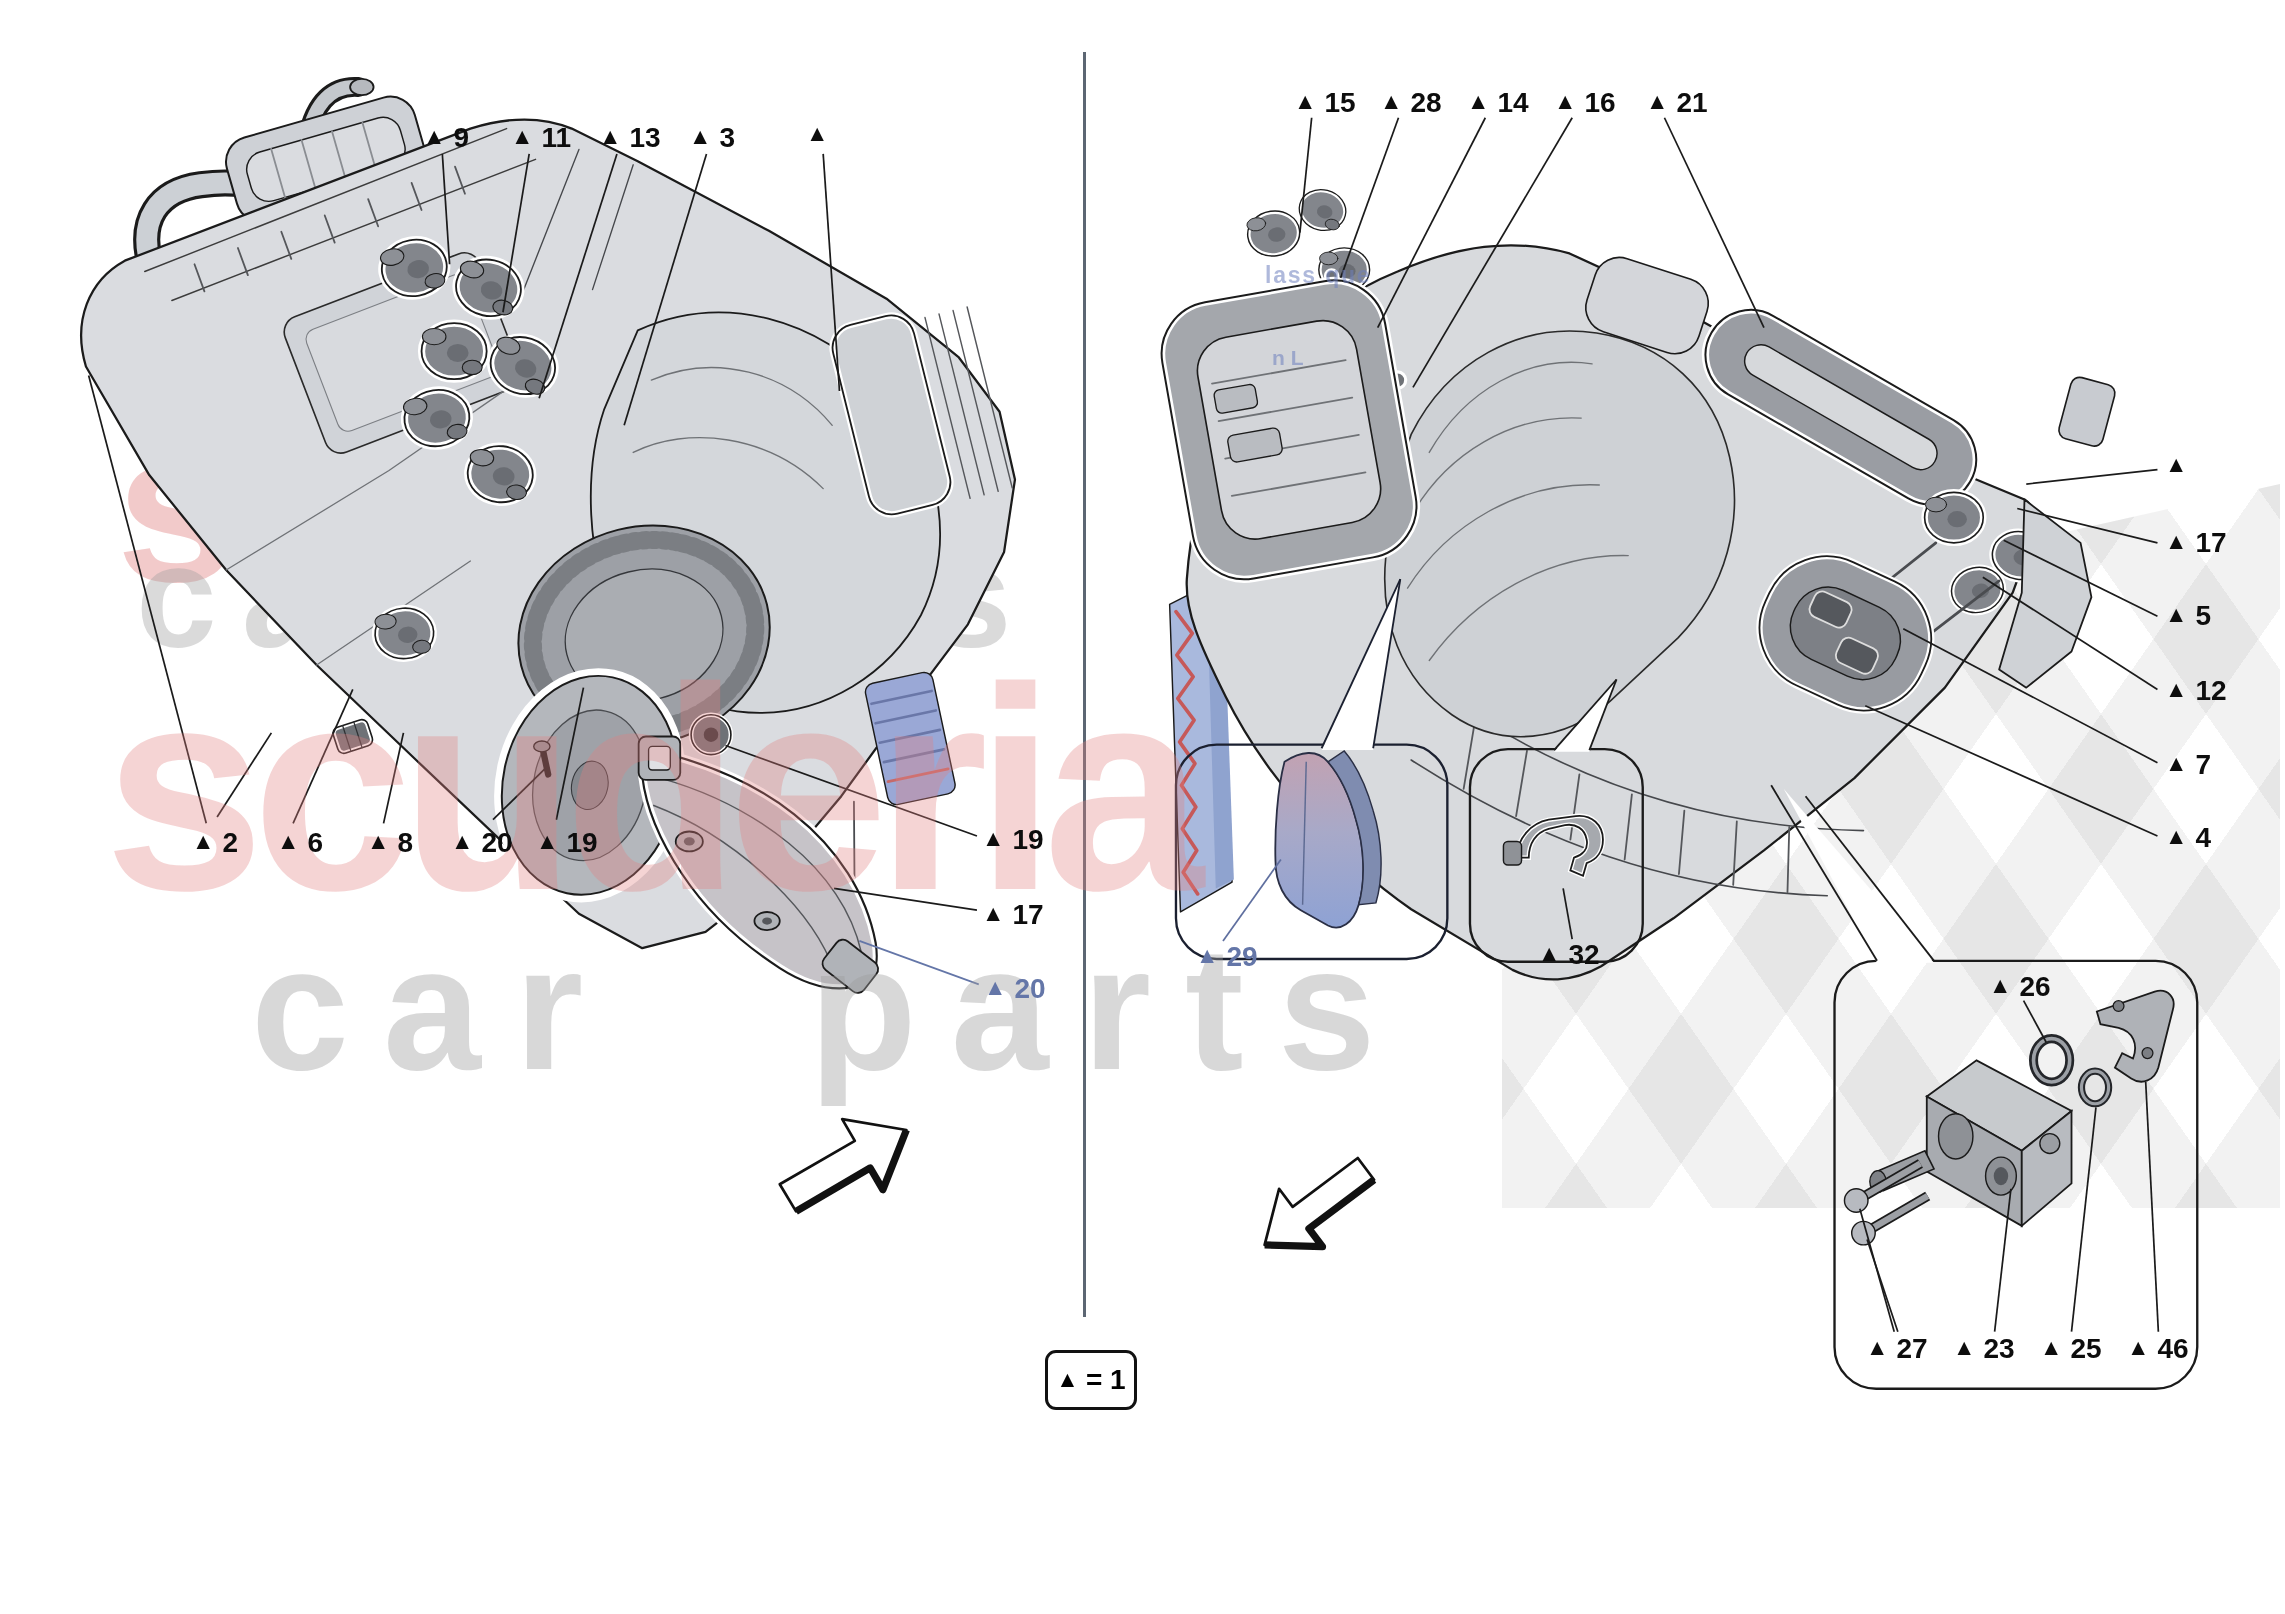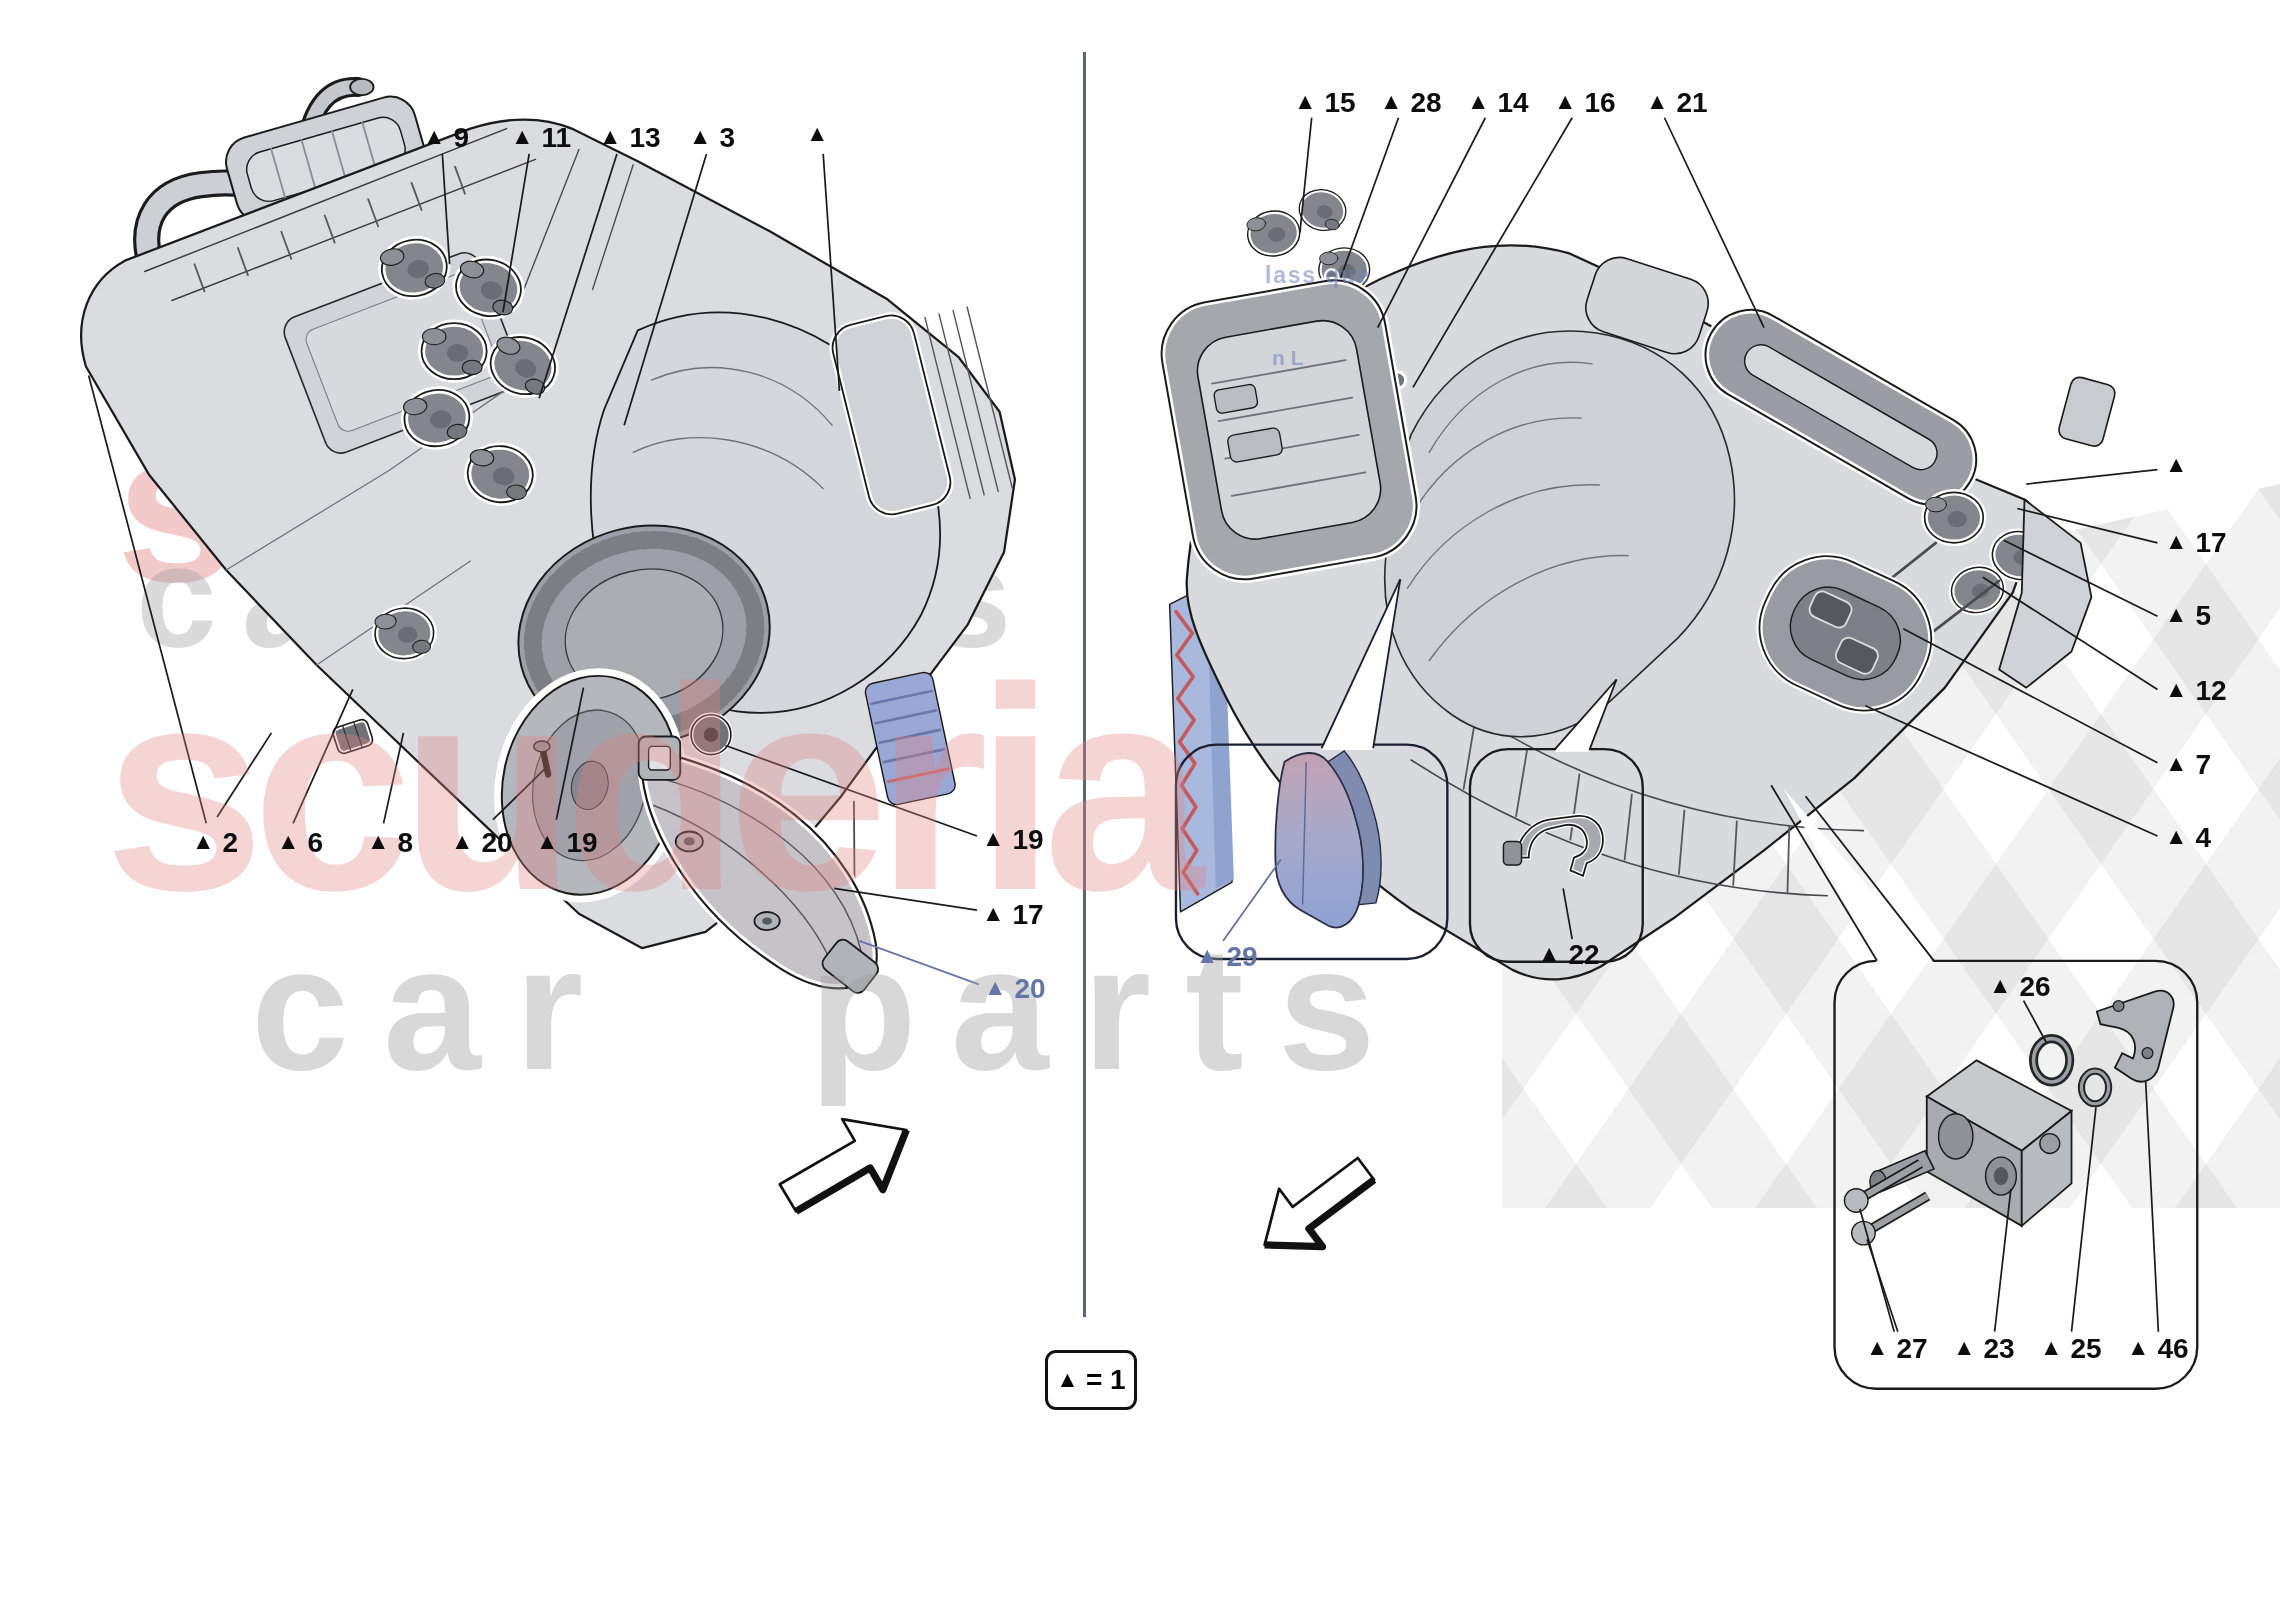--- a/index.html
+++ b/index.html
@@ -525,21 +525,21 @@
       <div class="callout" style="left: 2165px; top: 824px;">
         <span class="tri">▲</span>
         <span>4</span>
       </div>
       <div class="callout blue" style="left: 1196px; top: 943px;">
         <span class="tri">▲</span>
         <span>29</span>
       </div>
       <div class="callout" style="left: 1538px; top: 941px;">
         <span class="tri">▲</span>
-        <span>22</span>
+        <span>32</span>
       </div>
       <div class="callout" style="left: 1989px; top: 973px;">
         <span class="tri">▲</span>
         <span>26</span>
       </div>
       <div class="callout" style="left: 1866px; top: 1335px;">
         <span class="tri">▲</span>
         <span>27</span>
       </div>
       <div class="callout" style="left: 1953px; top: 1335px;">

